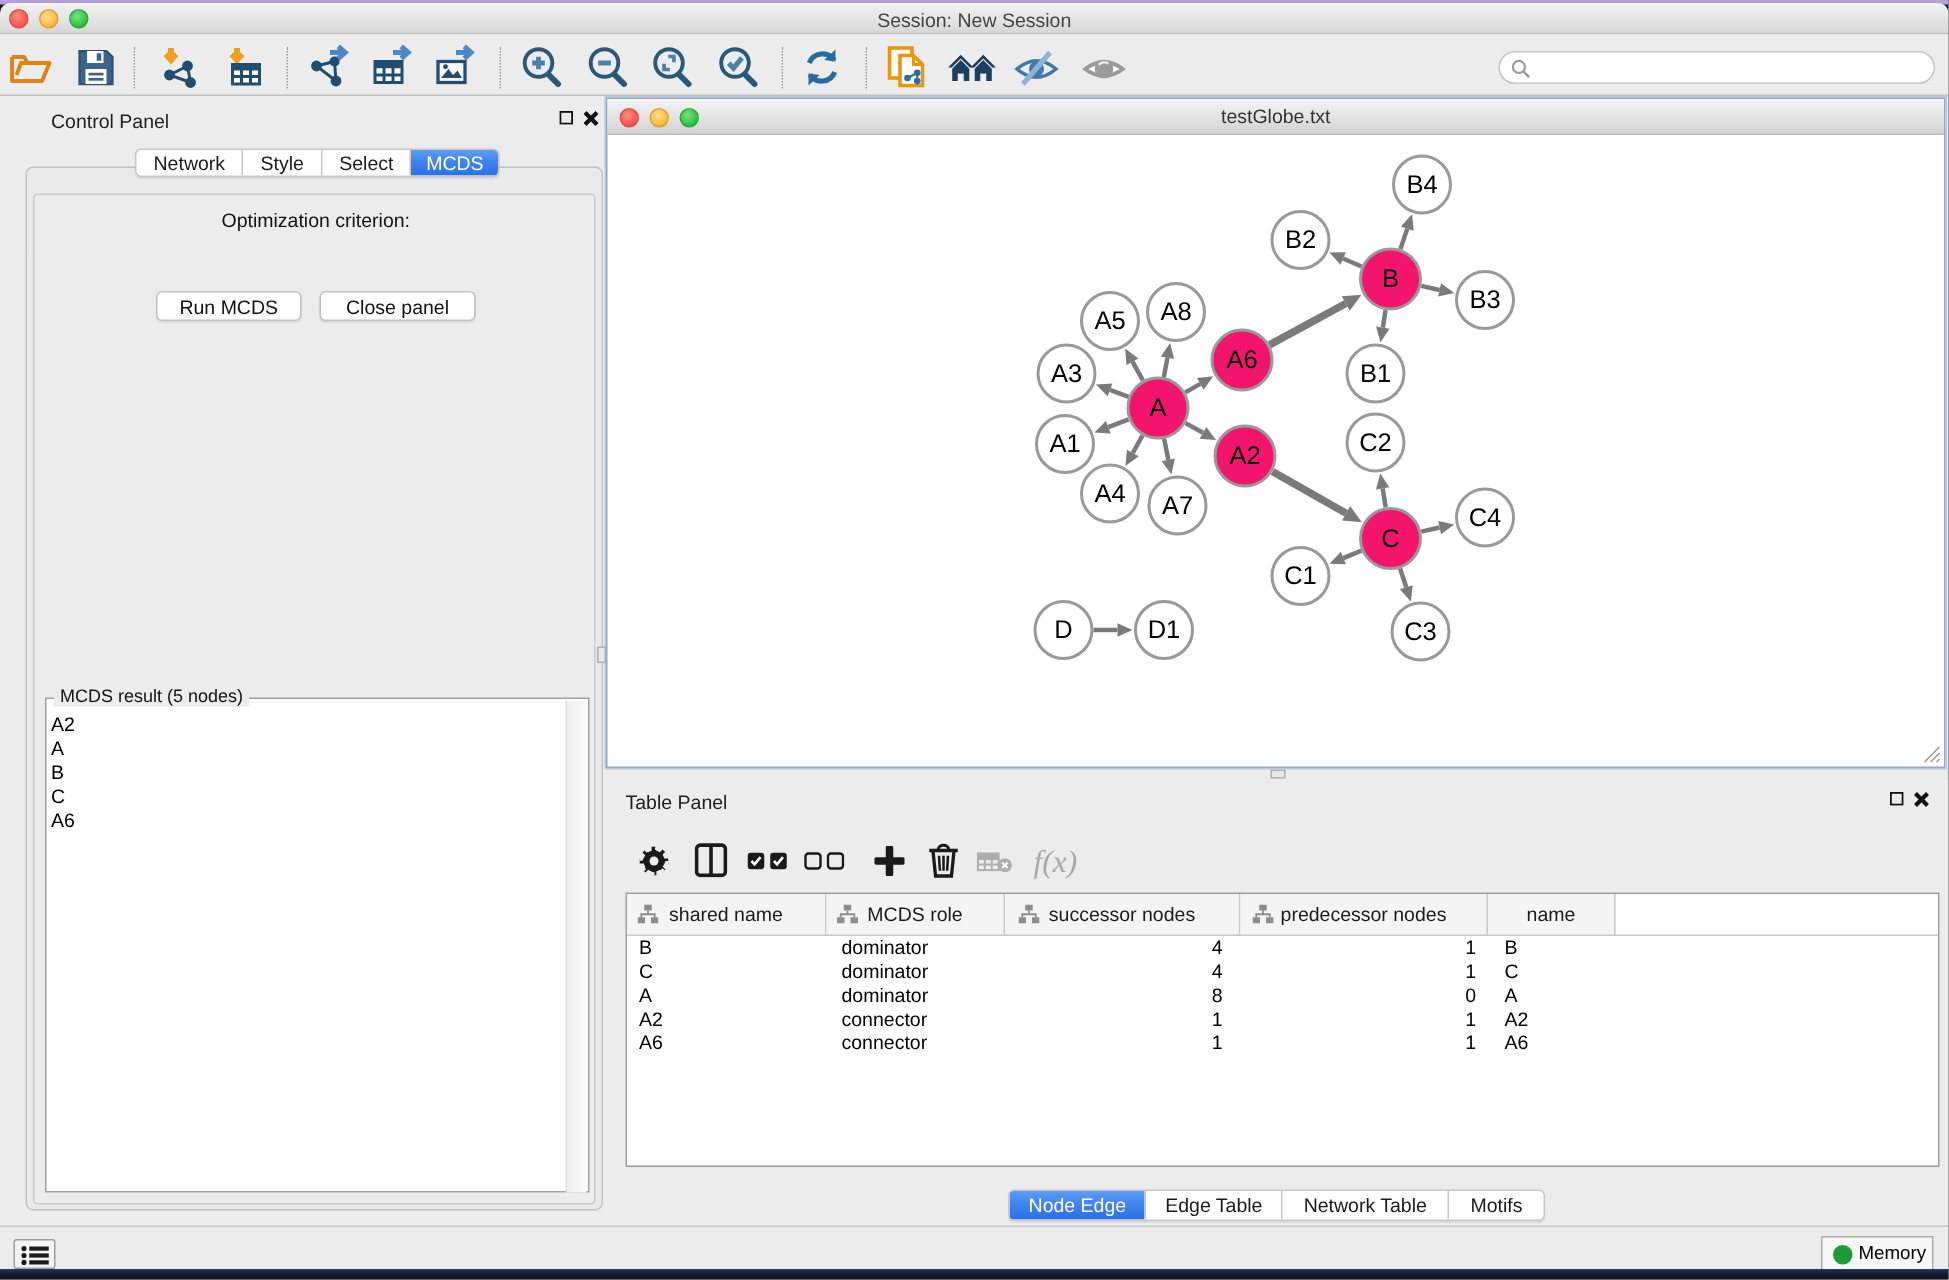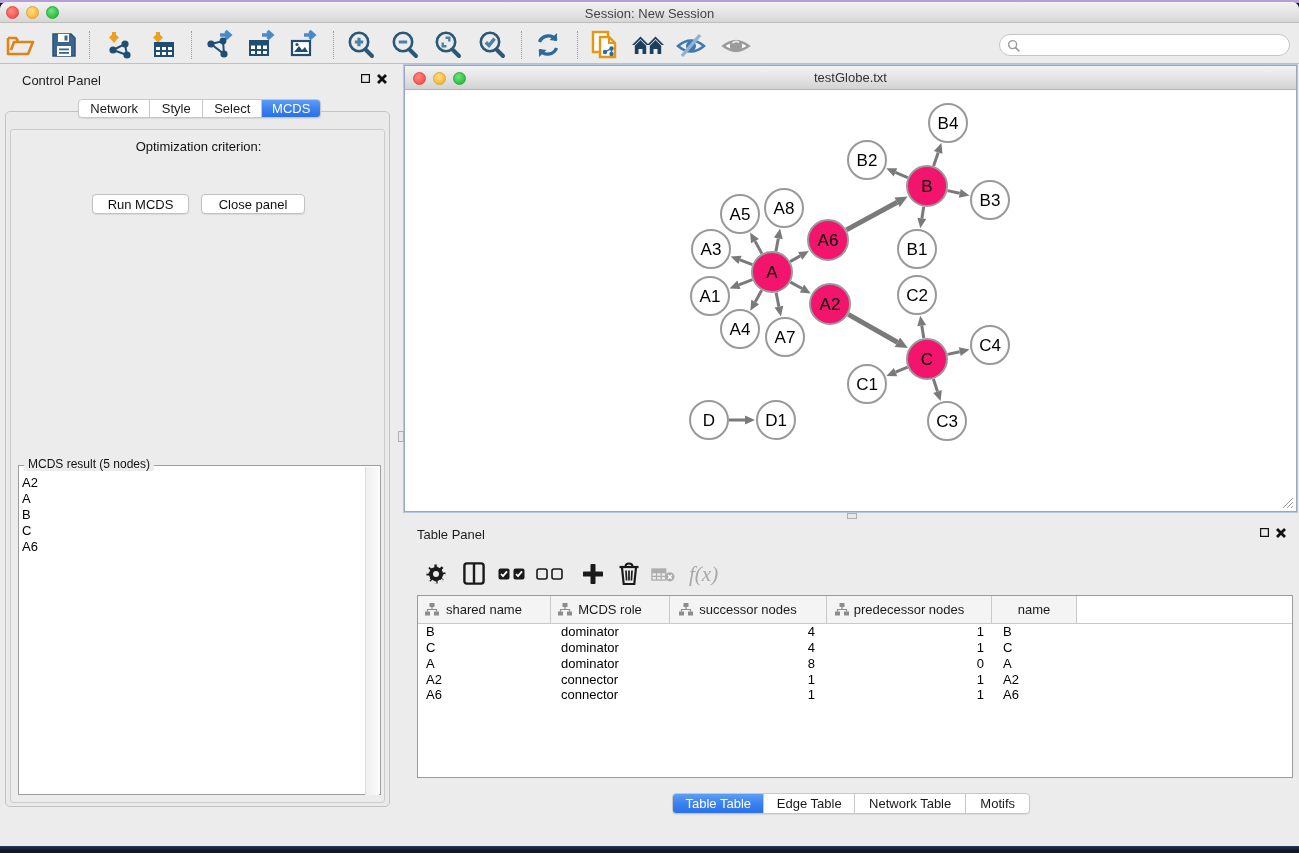--- a/index.html
+++ b/index.html
@@ -20,21 +20,21 @@
 
 #toolbar { position:absolute; left:0; top:21px; width:1299px; height:41px;
   background:#ececec; border-bottom:1px solid #c0c0c0; }
 .tbsep { position:absolute; top:8px; height:28px; width:0;
   border-left:1px dotted #9a9a9a; }
 #searchbox { position:absolute; left:999px; top:11px; width:291px; height:22px;
   background:#fff; border:1px solid #c5c5c5; border-radius:11px; }
 #searchbox svg { position:absolute; left:7px; top:4px; }
 .ticon { position:absolute; top:6px; width:32px; height:32px; }
 
-#cpanel { position:absolute; left:0; top:62px; width:397px; height:755px; background:#ececec; }
+#cpanel { position:absolute; left:12px; top:62px; width:397px; height:755px; background:#ececec; }
 #cpanel .ptitle { position:absolute; left:22px; top:9px; font-size:13px; color:#1d1d1d; }
 .wbtn { position:absolute; top:11px; font-size:12px; color:#111; line-height:11px; }
 #cp-outer { position:absolute; left:5px; top:47px; width:385px; height:696px;
   border:1px solid #c3c3c3; border-radius:5px; background:#eaeaea; }
 #cp-inner { position:absolute; left:4px; top:17px; width:375px; height:674px;
   border:1px solid #cccccc; border-radius:3px; background:#ececec; }
 
 .seg { position:absolute; display:flex; height:19px; background:#fff;
   border:1px solid #c7c7c7; border-radius:4px; overflow:hidden;
   box-shadow:0 1px 1px rgba(0,0,0,0.08); }
@@ -497,19 +497,34 @@
         <div class="tr" style="left:409px; width:157px; top:76px; text-align:right;">1</div>
         <div class="tr" style="left:585px; top:76px;">A2</div>
     <div class="tr" style="left:8px; top:91px;">A6</div>
         <div class="tr" style="left:143px; top:91px;">connector</div>
         <div class="tr" style="left:252px; width:145px; top:91px; text-align:right;">1</div>
         <div class="tr" style="left:409px; width:157px; top:91px; text-align:right;">1</div>
         <div class="tr" style="left:585px; top:91px;">A6</div>
     <div id="thdrline"></div>
   </div>
   <div class="seg" style="left:268px; top:273px; width:358px; height:21px;">
-    <div class="s sel" style="width:92px; line-height:20px;">Table Table</div>
+    <div class="s sel" style="width:92px; line-height:20px;">Node Edge</div>
     <div class="s" style="width:91px; line-height:20px;">Edge Table</div>
     <div class="s" style="width:112px; line-height:20px;">Network Table</div>
     <div class="s" style="width:63px; line-height:20px;">Motifs</div>
   </div>
 </div>
+<div id="statusbar">
+  <div id="listbtn">
+        <svg style="position:absolute;left:4px;top:3px;" width="19" height="14" viewBox="0 0 19 14">
+          <g fill="#1a1a1a">
+            <circle cx="2" cy="2.4" r="1.7"></circle>
+            <circle cx="2" cy="7" r="1.7"></circle>
+            <circle cx="2" cy="11.6" r="1.7"></circle>
+            <rect x="5.5" y="1" width="13" height="2.8"></rect>
+            <rect x="5.5" y="5.6" width="13" height="2.8"></rect>
+            <rect x="5.5" y="10.2" width="13" height="2.8"></rect>
+          </g>
+        </svg>
+      </div>
+  <div id="membtn"><span class="dot"></span>Memory</div>
+</div>
 </div>
 
 </body></html>

